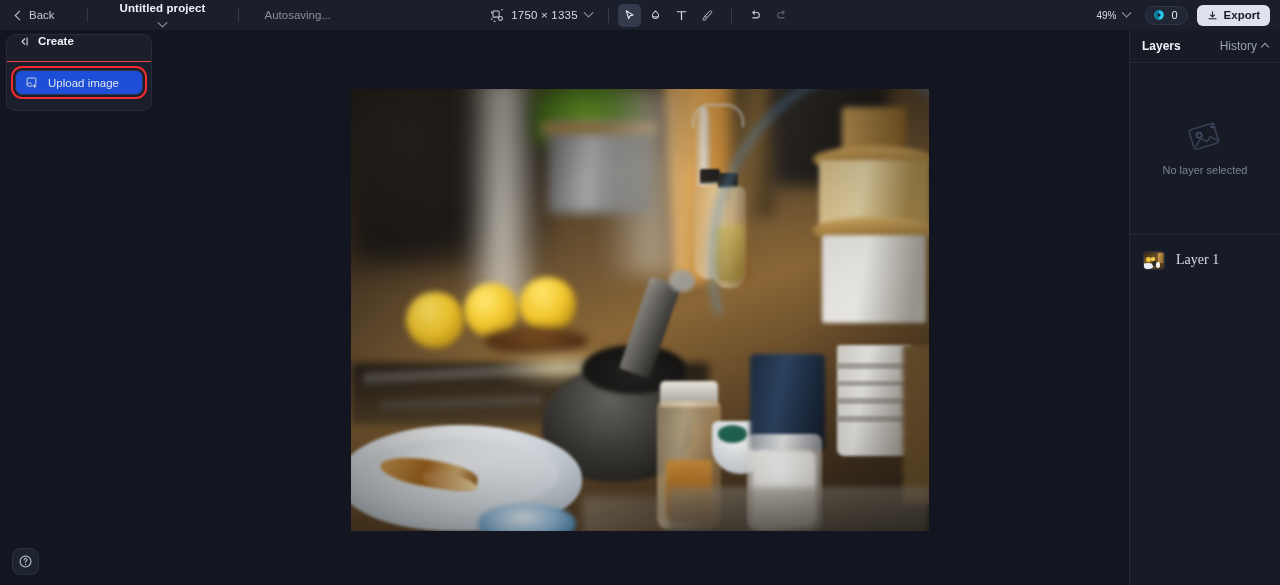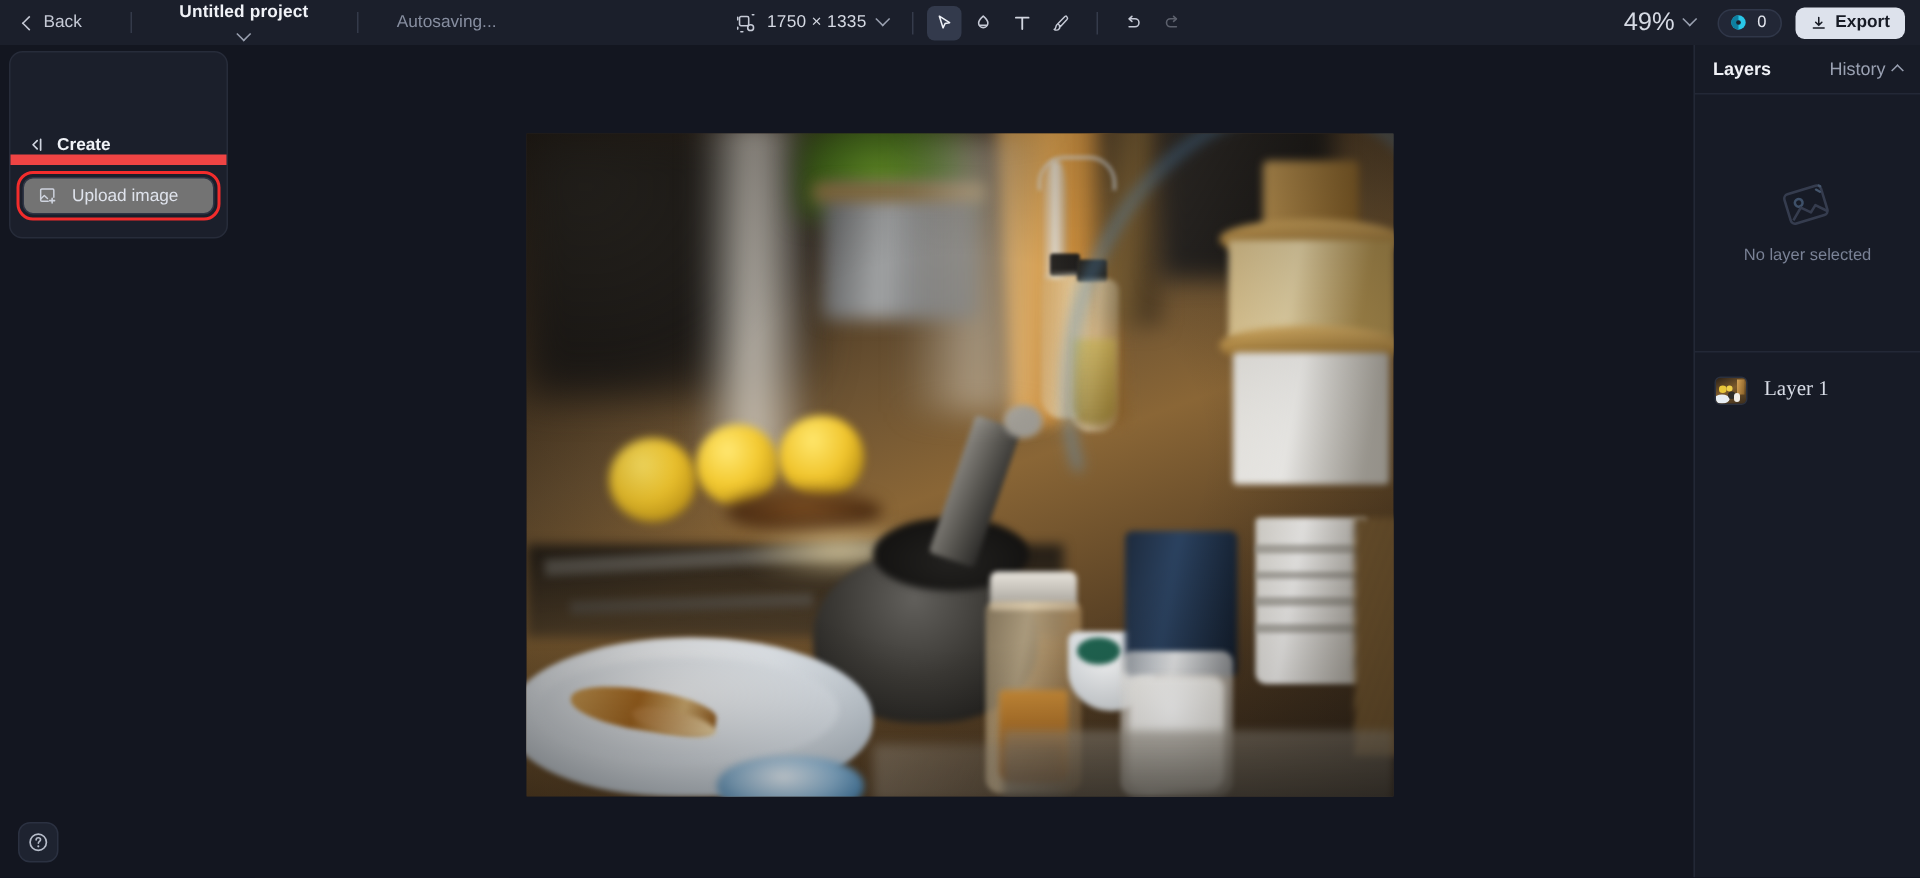--- a/index.html
+++ b/index.html
@@ -46,21 +46,21 @@
     display:flex;align-items:center;justify-content:center;cursor:pointer;
   }
   .tool.active{ background:#333a4c; }
   .tool.disabled{ opacity:.38; cursor:default; }
 
   .tb-right{
     position:absolute; right:10px; top:0; height:30px;
     display:flex; align-items:center; gap:9px;
   }
   .zoom-group{ display:flex;align-items:center;gap:7px;padding:3px 6px;border-radius:5px;cursor:pointer;}
-  .zoom-text{ font-size:17px;color:#d6dae4;text-align:right; }
+  .zoom-text{ font-size:10px;color:#d6dae4;text-align:right; }
   .credits{
     display:flex;align-items:center;gap:6px;
     background:#222736; border:1px solid #303749;
     border-radius:11px; height:19px; padding:0 9px 0 7px; cursor:pointer;
   }
   .credit-num{ font-size:11px;color:#e3e6ee; }
   .export-btn{
     display:flex;align-items:center;gap:6px;
     background:#dde2ec; color:#171b25;
     border-radius:6px; height:21px; padding:0 10px;
@@ -68,29 +68,29 @@
   }
 
   
   .leftpanel{
     position:absolute; left:6px; top:34px; width:146px;
     background:#1b1f2b; border:1px solid #272c3a;
     border-radius:9px; padding:0 0 8px 0;
     z-index:30;
   }
   .lp-head{
-    height:27px; display:flex; align-items:flex-end; gap:8px;
-    padding:0 10px; border-bottom:7px solid #ef4444; margin-bottom:8px;margin-top:48px;
+    height:27px; display:flex; align-items:flex-start; gap:8px;
+    padding:0 10px; border-bottom:1px solid #ef4444; margin-bottom:8px;
   }
   .lp-title{ font-size:11.5px; font-weight:bold; color:#f0f2f7; }
   .collapse-ico{ display:flex;align-items:center;justify-content:center;cursor:pointer;}
   .lp-item{
     display:flex; align-items:center; gap:10px;
     margin:0 8px 7px 8px; height:25px; padding:0 9px;
-    background:#737373; border:1px solid #2e3444; border-radius:7px;
+    background:#1d4ed8; border:1px solid #2e3444; border-radius:7px;
     font-size:11.5px; color:#dfe3ec; cursor:pointer;
   }
   .lp-item.highlight{
     outline:2px solid #f22c2c; outline-offset:2px;
   }
   .lp-icon{ width:13px;height:13px;display:flex;align-items:center;justify-content:center;flex:0 0 13px;}
 
   
   .canvas-area{
     position:absolute; left:0; top:30px; width:1129px; height:555px;

